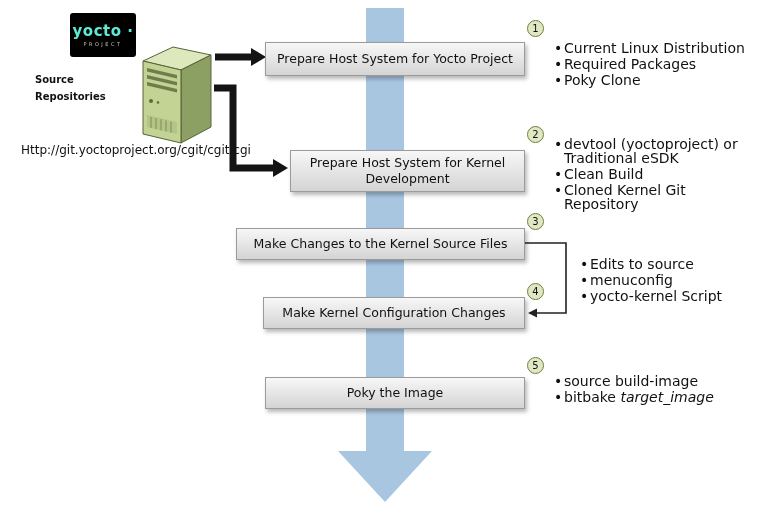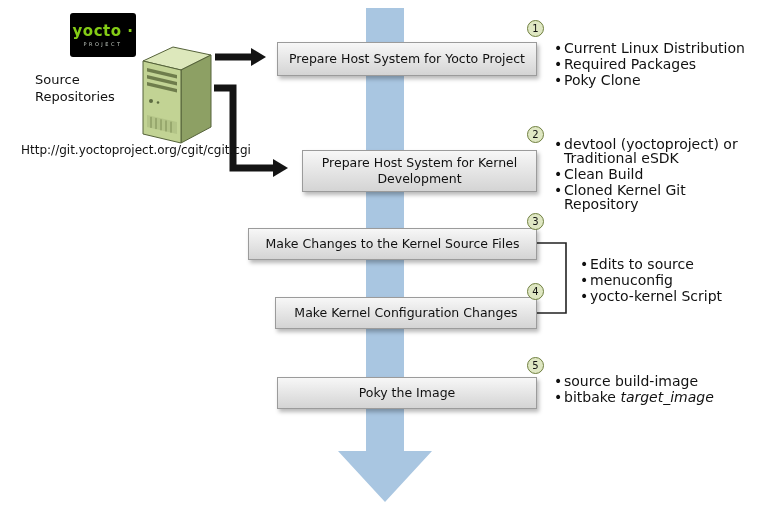--- a/index.html
+++ b/index.html
@@ -2,29 +2,29 @@
 <html><head>
 <meta charset="utf-8">
 <style>
   html,body { margin:0; padding:0; background:#fff; }
   body { font-family:"DejaVu Sans","Liberation Sans",sans-serif; color:#111; }
   .canvas { position:relative; width:769px; height:517px; background:#ffffff; overflow:hidden; }
   .layer { position:absolute; left:0; top:0; }
 
   .logo { position:absolute; left:70px; top:13px; width:66px; height:44px; background:#000;
           border-radius:3px; display:flex; flex-direction:column; align-items:center; justify-content:center; }
-  .logo-title { color:#84cc16; font-size:15px; font-weight:bold; letter-spacing:.5px; line-height:16px; }
+  .logo-title { color:#5eead4; font-size:15px; font-weight:bold; letter-spacing:.5px; line-height:16px; }
   .logo-sub { color:#bfc7bf; font-size:5px; letter-spacing:2.5px; margin-top:2px; }
 
-  .src-label { position:absolute; left:35px; top:71px; width:100px; font-size:13px; font-weight:normal; line-height:17px; }
+  .src-label { position:absolute; left:35px; top:71px; width:100px; font-size:10px; font-weight:bold; line-height:17px; }
   .src-url { position:absolute; left:21px; top:143px; font-size:12px; }
 
   .stepbox { position:absolute; background:linear-gradient(#f7f7f7,#d4d4d4); border:1px solid #9b9b9b;
              box-shadow:2px 3px 4px rgba(0,0,0,.28); display:flex; align-items:center; justify-content:center;
-             text-align:center; font-size:12.5px; line-height:16px; padding:0 4px; box-sizing:border-box;margin-left:12px; }
+             text-align:center; font-size:12.5px; line-height:16px; padding:0 4px; box-sizing:border-box; }
 
   .badge { position:absolute; width:17px; height:17px; border-radius:50%; background:#dfe7c3; border:1px solid #6f7f3f;
            font-size:10px; display:flex; align-items:center; justify-content:center; box-sizing:border-box; }
 
   .blist { position:absolute; margin:0; padding:0; list-style:none; font-size:14px; line-height:14px; }
   .blist li { position:relative; padding-left:11px; margin-bottom:2px; }
   .blist li::before { content:"\2022"; position:absolute; left:1px; top:0; }
 </style>
 </head>
 <body>

